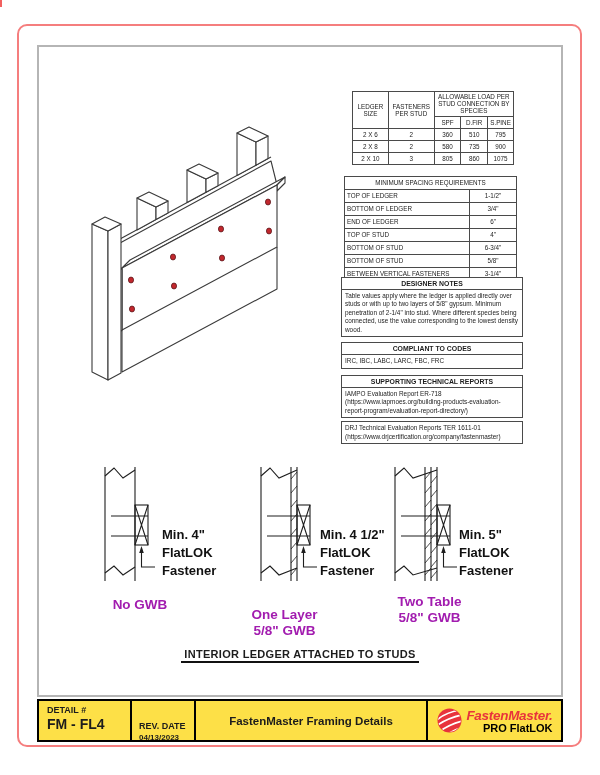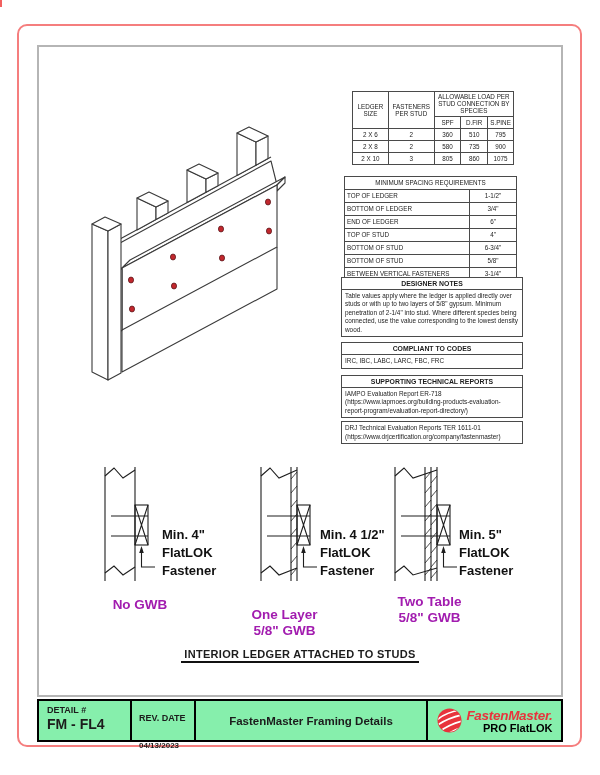--- a/index.html
+++ b/index.html
@@ -39,29 +39,29 @@
   .fastener-label{font-size:13px;font-weight:bold;line-height:18px;color:#111;}
   .caption{font-size:13.5px;font-weight:bold;text-align:center;line-height:16px;color:#a21caf;}
 
   
   #sheet-title{left:37px;top:644px;width:526px;text-align:center;}
   #sheet-title span{font-size:11px;font-weight:bold;letter-spacing:.3px;
                     border-bottom:2px solid #111;padding:0 3px 1px;}
 
   
   #footer{left:37px;top:699px;width:526px;height:43px;display:flex;}
-  .fbox{border:2px solid #000;box-sizing:border-box;height:43px;background:#86efac;}
+  .fbox{border:2px solid #000;box-sizing:border-box;height:43px;background:#fde047;}
   .fbox+.fbox{margin-left:-2px;}
   #fbox-detail{width:95px;padding:4px 0 0 8px;}
-  #fbox-rev{width:66px;padding:12px 0 0 7px;}
+  #fbox-rev{width:66px;padding:20px 0 0 7px;}
   #fbox-title{width:234px;display:flex;align-items:center;justify-content:center;}
   #fbox-logo{flex:1;display:flex;align-items:center;justify-content:center;gap:3px;}
   .f-small{font-size:9px;font-weight:bold;}
   .f-big{font-size:14px;font-weight:bold;margin-top:1px;}
-  .f-date{font-size:8px;font-weight:bold;margin-top:18px;}
+  .f-date{font-size:8px;font-weight:bold;margin-top:2px;}
   .f-doc{font-size:11.5px;font-weight:bold;text-align:center;}
   .brand-col{display:flex;flex-direction:column;align-items:flex-end;}
   .brand-name{color:#e8333c;font-weight:bold;font-style:italic;font-size:13.5px;letter-spacing:-.3px;}
   .brand-tag{color:#000;font-weight:bold;font-size:11px;margin-top:-1px;}
 </style>
 </head>
 <body>
 
 <div id="page">
   <div id="corner-artifact" class="abs"></div>

